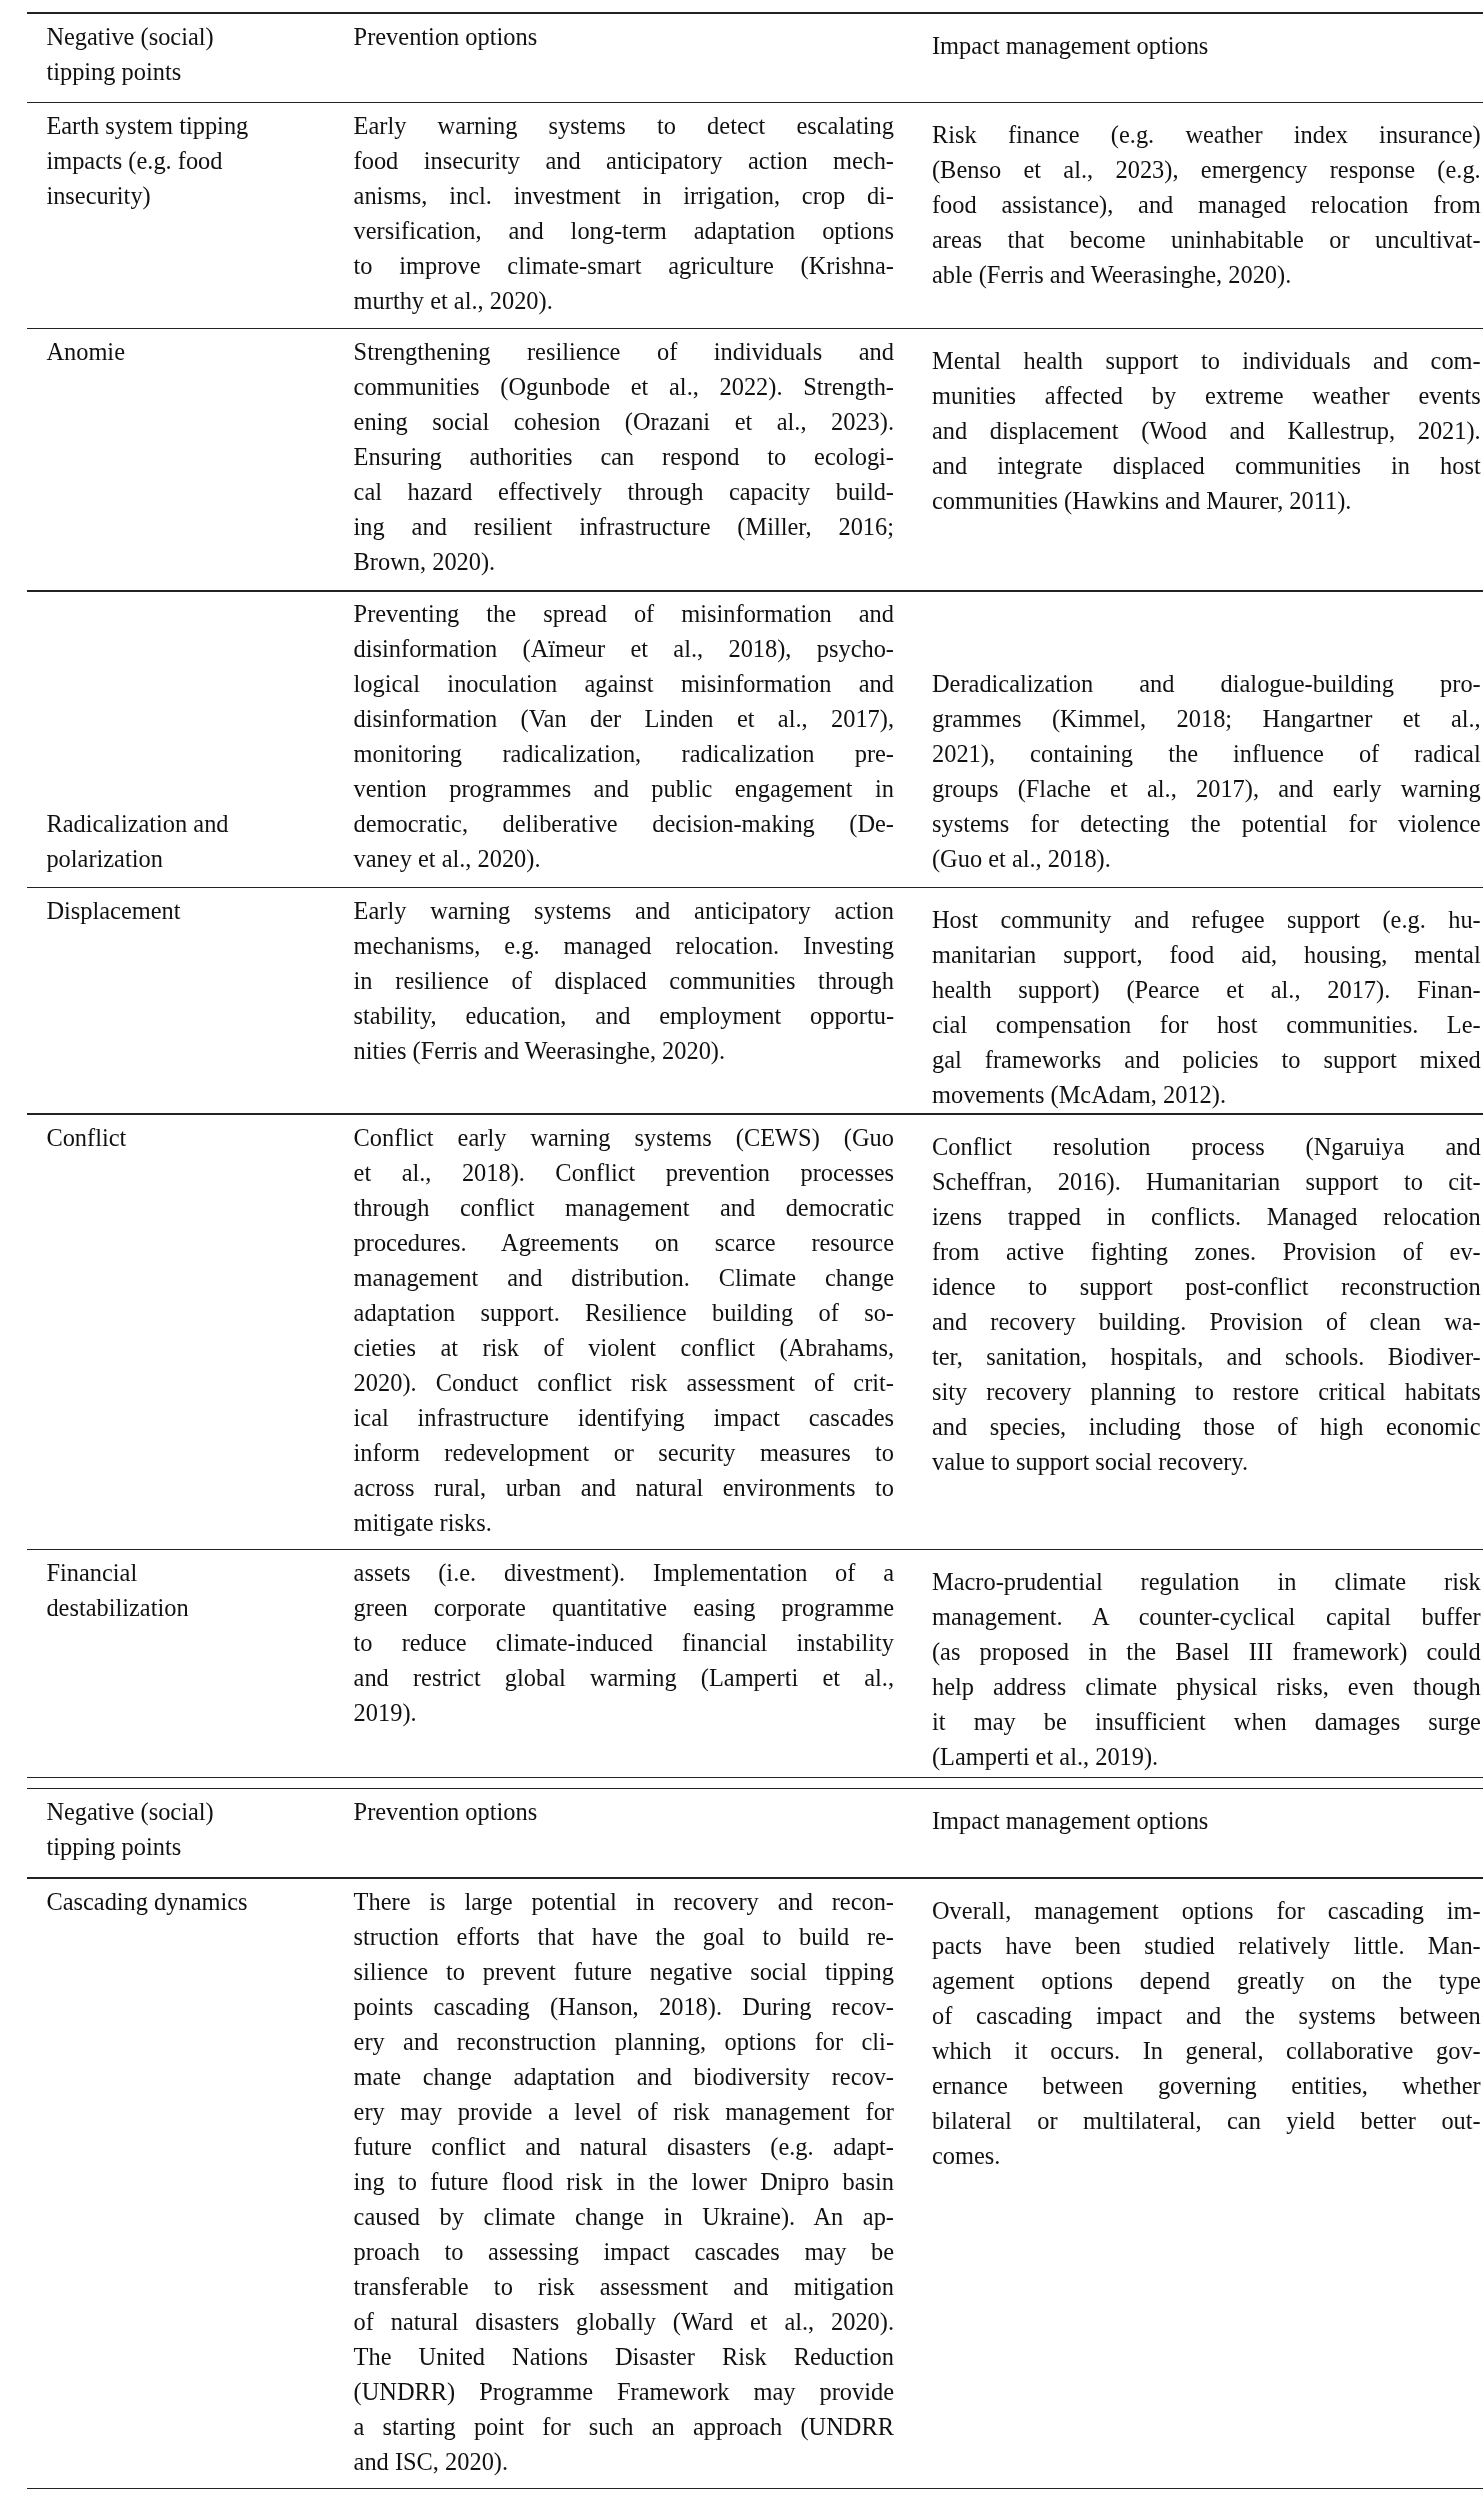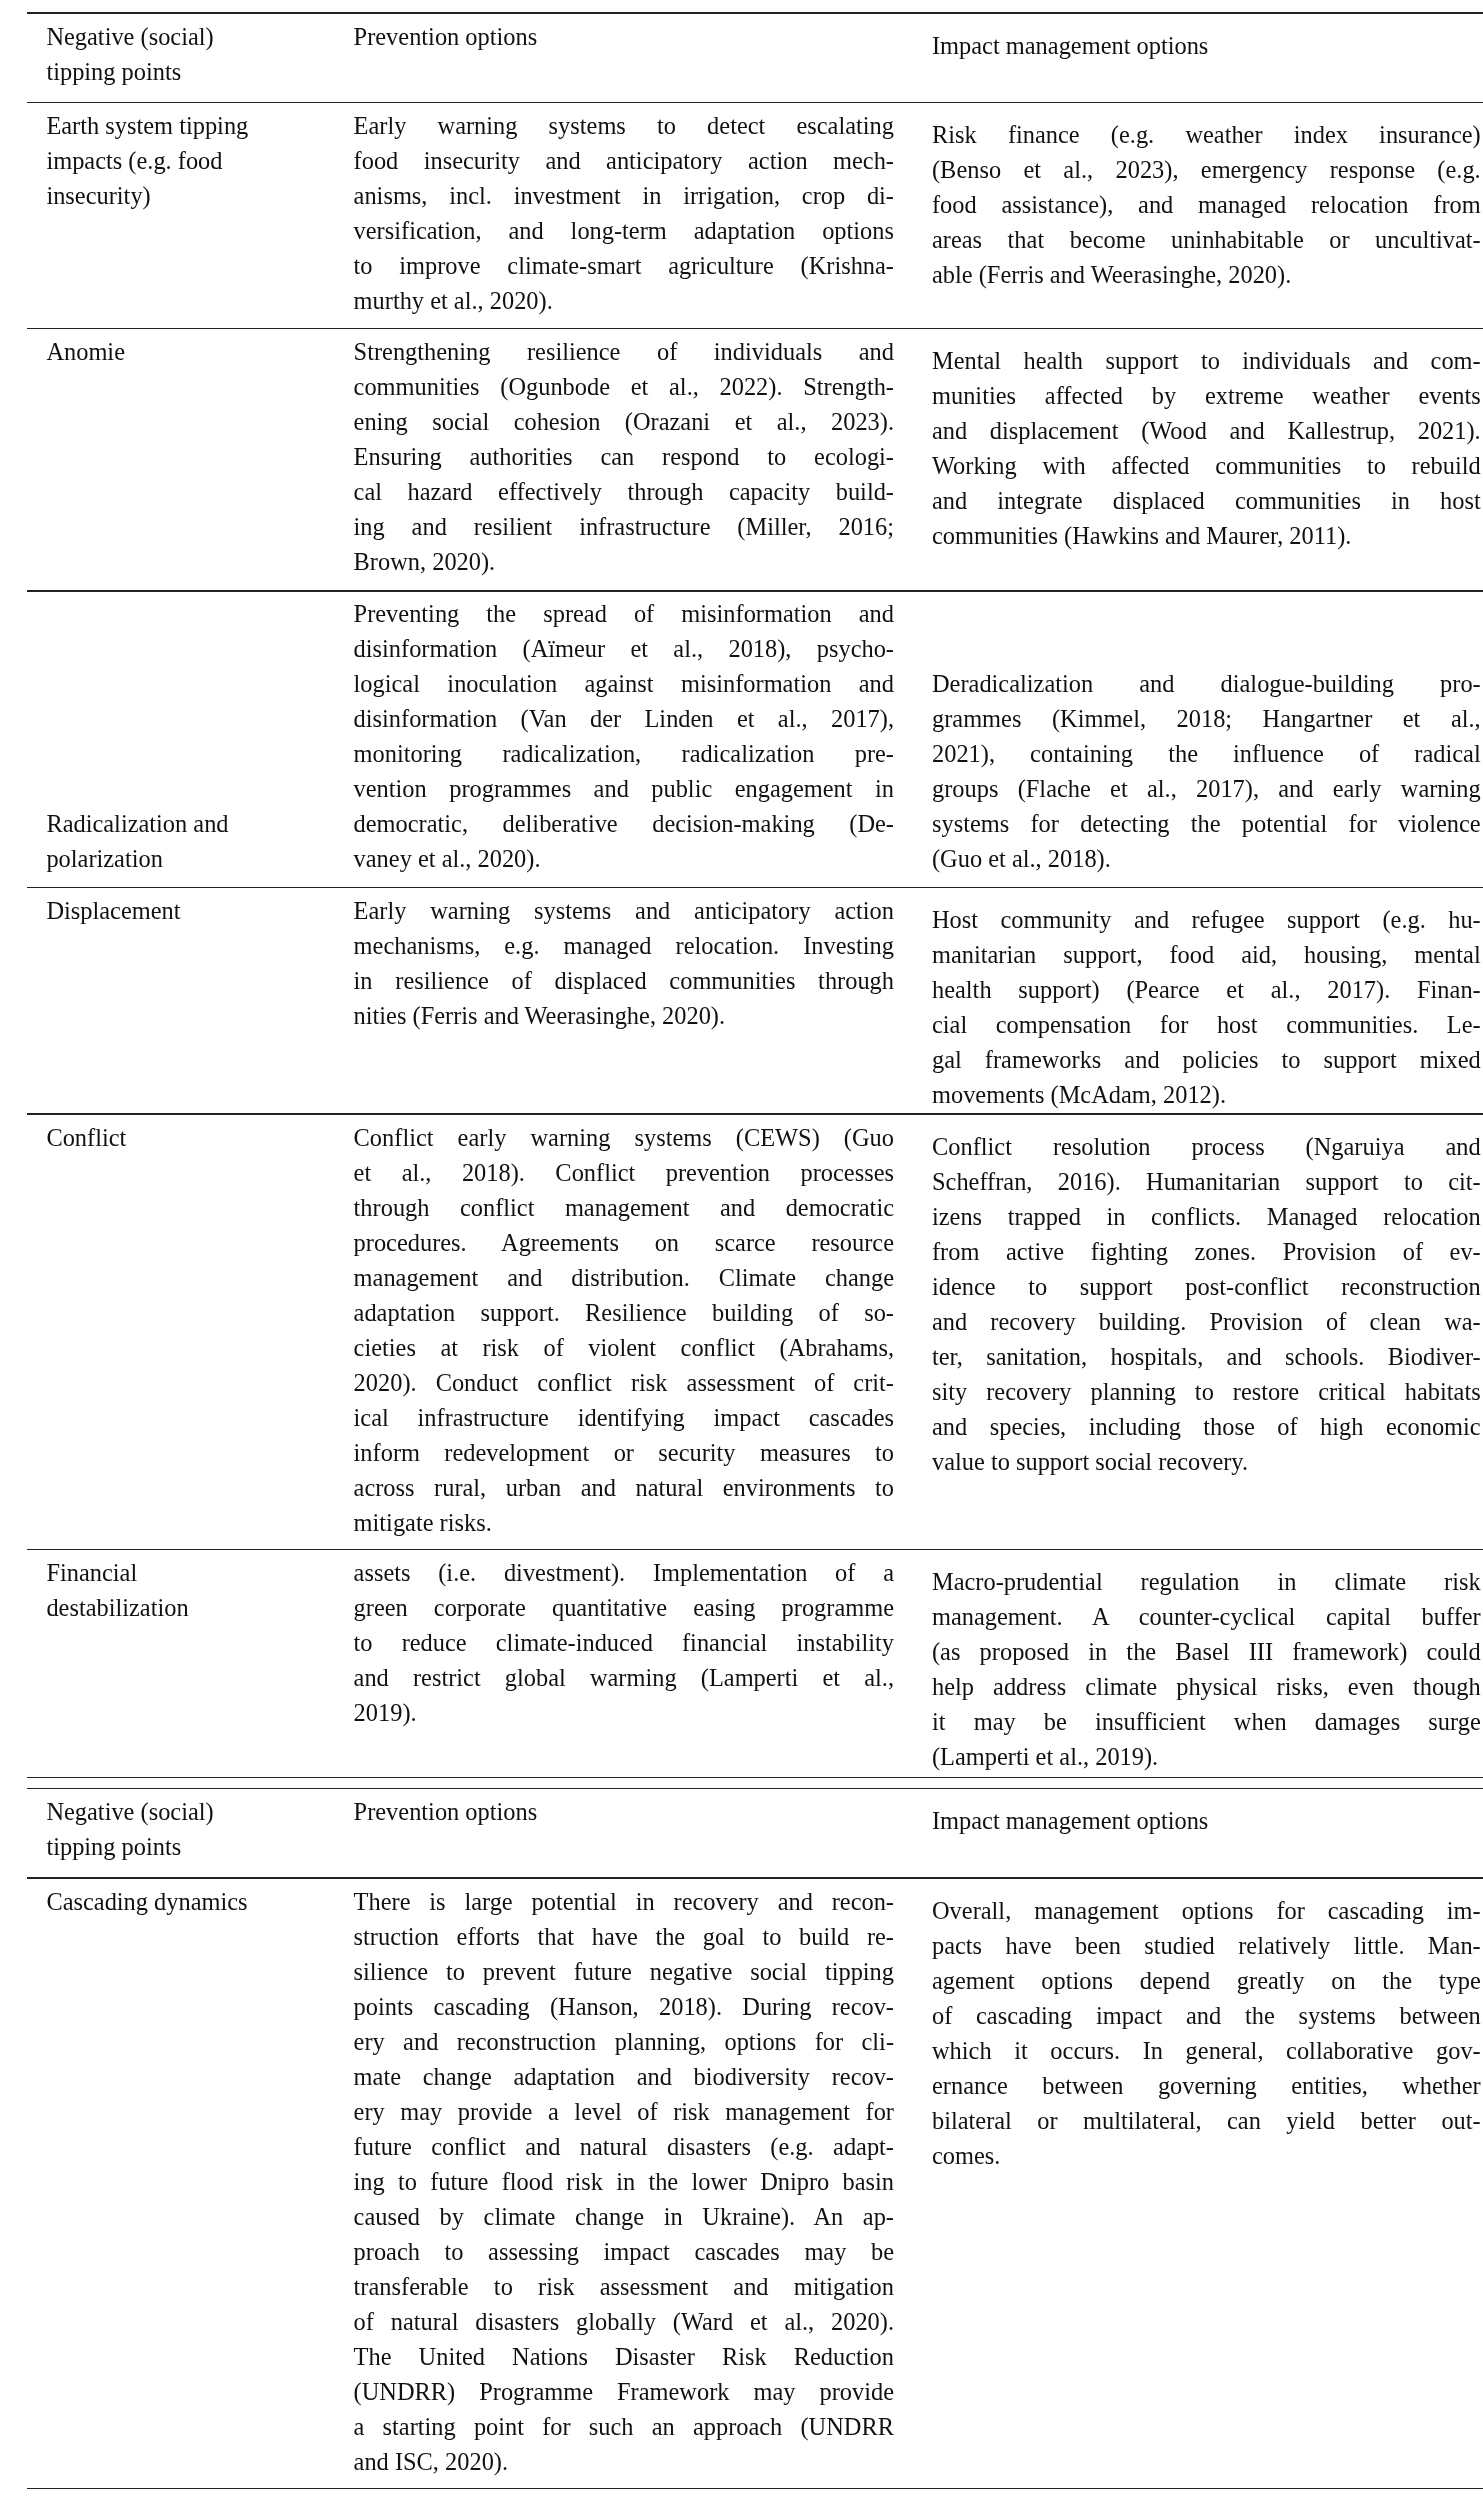--- a/index.html
+++ b/index.html
@@ -100,21 +100,20 @@
         <span class="ln">ening social cohesion (Orazani et al., 2023).</span>
         <span class="ln">Ensuring authorities can respond to ecologi-</span>
         <span class="ln">cal hazard effectively through capacity build-</span>
         <span class="ln">ing and resilient infrastructure (Miller, 2016;</span>
         <span class="ln last">Brown, 2020).</span>
       </div>
     <div class="cell c3">
         <span class="ln">Mental health support to individuals and com-</span>
         <span class="ln">munities affected by extreme weather events</span>
         <span class="ln">and displacement (Wood and Kallestrup, 2021).</span>
-        <span class="ln">Working with affected communities to rebuild</span>
         <span class="ln">and integrate displaced communities in host</span>
         <span class="ln last">communities (Hawkins and Maurer, 2011).</span>
       </div>
   </div>
   <div class="rule"></div>
 
   <div class="row" style="height:295px;align-items:flex-end;">
     <div class="cell c1">
         <span class="ln">Radicalization and</span>
         <span class="ln last">polarization</span>
@@ -141,20 +140,21 @@
   <div class="rule"></div>
 
   <div class="row" style="height:225px;">
     <div class="cell c1">
         <span class="ln last">Displacement</span>
       </div>
     <div class="cell c2">
         <span class="ln">Early warning systems and anticipatory action</span>
         <span class="ln">mechanisms, e.g. managed relocation. Investing</span>
         <span class="ln">in resilience of displaced communities through</span>
+        <span class="ln">stability, education, and employment opportu-</span>
         <span class="ln last">nities (Ferris and Weerasinghe, 2020).</span>
       </div>
     <div class="cell c3">
         <span class="ln">Host community and refugee support (e.g. hu-</span>
         <span class="ln">manitarian support, food aid, housing, mental</span>
         <span class="ln">health support) (Pearce et al., 2017). Finan-</span>
         <span class="ln">cial compensation for host communities. Le-</span>
         <span class="ln">gal frameworks and policies to support mixed</span>
         <span class="ln last">movements (McAdam, 2012).</span>
       </div>

